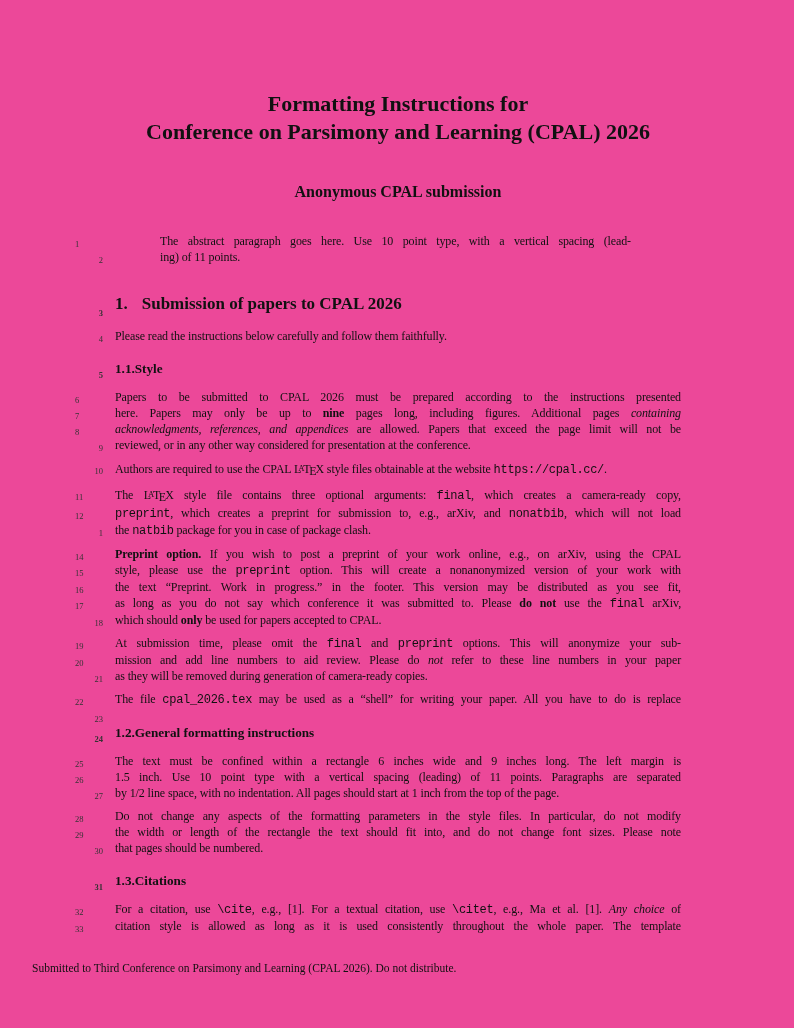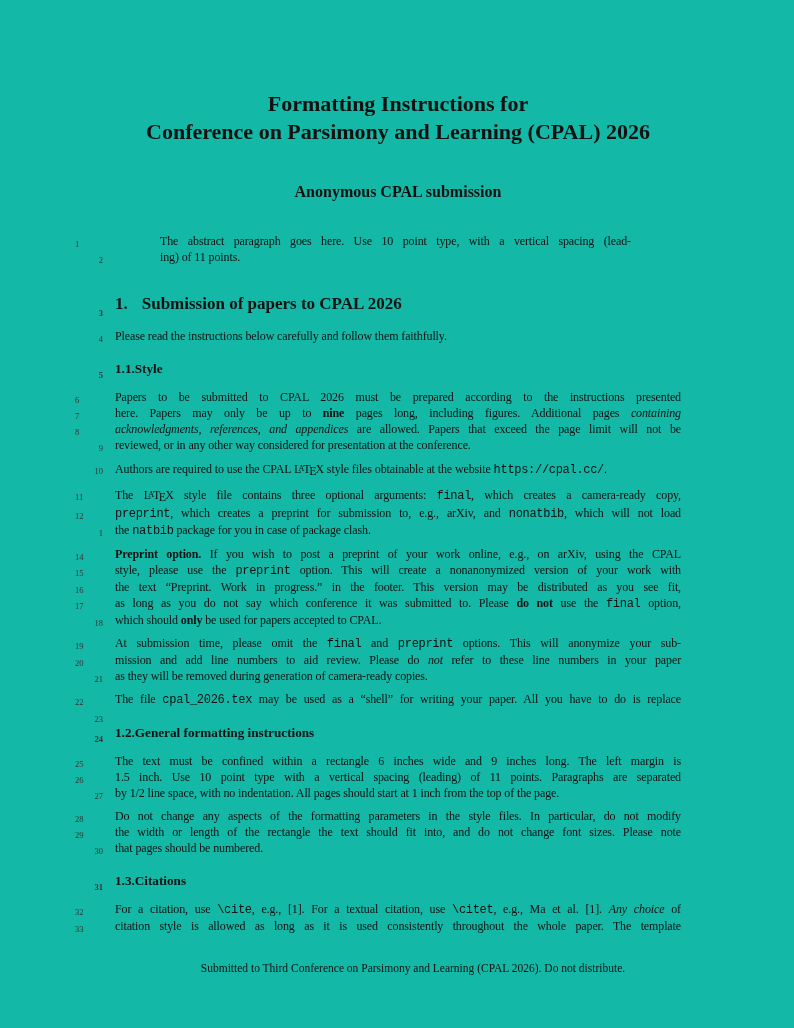--- a/index.html
+++ b/index.html
@@ -1,18 +1,18 @@
 <!DOCTYPE html>
 <html><head>
 <meta charset="utf-8">
 <style>
   * { margin: 0; padding: 0; box-sizing: border-box; }
   html, body { background: #ffffff; }
   .page {
-    width: 794px; height: 1028px; position: relative; background: #14b8a6;
+    width: 794px; height: 1028px; position: relative; background: #ec4899;
     color: #111111; font-family: "Liberation Serif", serif; overflow: hidden;
   }
   .doc { margin: 0 113px 0 115px; width: 566px; padding-top: 90px; }
   .title { text-align: center; font-weight: bold; font-size: 22px; line-height: 28px; }
   .author { text-align: center; font-weight: bold; font-size: 16px; margin-top: 37px; }
   .body { margin-top: 32px; }
 
   .para + .para { margin-top: 7px; }
   .para.abstract { margin-left: 45px; margin-right: 50px; margin-bottom: 0; }
 
@@ -40,21 +40,21 @@
   .run.b { font-weight: bold; }
   .run.i { font-style: italic; }
   .run.m { font-family: "Liberation Mono", monospace; font-size: 12px; letter-spacing: -0.3px; }
   .run.linkrun { color: #111111; text-decoration: none; cursor: pointer; }
 
   .latex-logo .lA { font-size: 0.72em; vertical-align: 0.2em; margin-left: -0.34em; margin-right: -0.13em; }
   .latex-logo .lE { vertical-align: -0.21em; margin-left: -0.11em; margin-right: -0.08em; }
 
   .footer {
     position: absolute; left: 0; right: 0; bottom: 54px;
-    text-align: center; font-size: 11.5px; color: #111111; padding-left: 32px;
+    text-align: left; font-size: 11.5px; color: #111111; padding-left: 32px;
   }
 </style>
 </head>
 <body>
 
 <div class="page">
   <div class="doc">
     <div class="title">
       <div>Formatting Instructions for</div>
       <div>Conference on Parsimony and Learning (CPAL) 2026</div>
@@ -81,21 +81,21 @@
         </div>
         <div class="para">
           <div class="line just"><span class="lineno">11</span><span class="run">The </span><span class="run latex-logo">L<span class="lA">A</span>T<span class="lE">E</span>X</span><span class="run"> style file contains three optional arguments: </span><span class="run m">final</span><span class="run">, which creates a camera-ready copy,</span></div>
           <div class="line just"><span class="lineno">12</span><span class="run m">preprint</span><span class="run">, which creates a preprint for submission to, e.g., arXiv, and </span><span class="run m">nonatbib</span><span class="run">, which will not load</span></div>
           <div class="line"><span class="lineno">1</span><span class="run">the </span><span class="run m">natbib</span><span class="run"> package for you in case of package clash.</span></div>
         </div>
         <div class="para">
           <div class="line just"><span class="lineno">14</span><span class="run b">Preprint option.</span><span class="run">  If you wish to post a preprint of your work online, e.g., on arXiv, using the CPAL</span></div>
           <div class="line just"><span class="lineno">15</span><span class="run">style, please use the </span><span class="run m">preprint</span><span class="run"> option. This will create a nonanonymized version of your work with</span></div>
           <div class="line just"><span class="lineno">16</span><span class="run">the text “Preprint. Work in progress.”  in the footer. This version may be distributed as you see fit,</span></div>
-          <div class="line just"><span class="lineno">17</span><span class="run">as long as you do not say which conference it was submitted to. Please </span><span class="run b">do not</span><span class="run"> use the </span><span class="run m">final</span><span class="run"> option,</span></div>
+          <div class="line just"><span class="lineno">17</span><span class="run">as long as you do not say which conference it was submitted to. Please </span><span class="run b">do not</span><span class="run"> use the </span><span class="run m">final</span><span class="run"> arXiv,</span></div>
           <div class="line"><span class="lineno">18</span><span class="run">which should </span><span class="run b">only</span><span class="run"> be used for papers accepted to CPAL.</span></div>
         </div>
         <div class="para">
           <div class="line just"><span class="lineno">19</span><span class="run">At submission time, please omit the </span><span class="run m">final</span><span class="run"> and </span><span class="run m">preprint</span><span class="run"> options. This will anonymize your sub-</span></div>
           <div class="line just"><span class="lineno">20</span><span class="run">mission and add line numbers to aid review. Please do </span><span class="run i">not</span><span class="run"> refer to these line numbers in your paper</span></div>
           <div class="line"><span class="lineno">21</span><span class="run">as they will be removed during generation of camera-ready copies.</span></div>
         </div>
         <div class="para">
           <div class="line just"><span class="lineno">22</span><span class="run">The file </span><span class="run m">cpal_2026.tex</span><span class="run"> may be used as a “shell” for writing your paper. All you have to do is replace</span></div>
           <div class="line"><span class="lineno">23</span></div>

